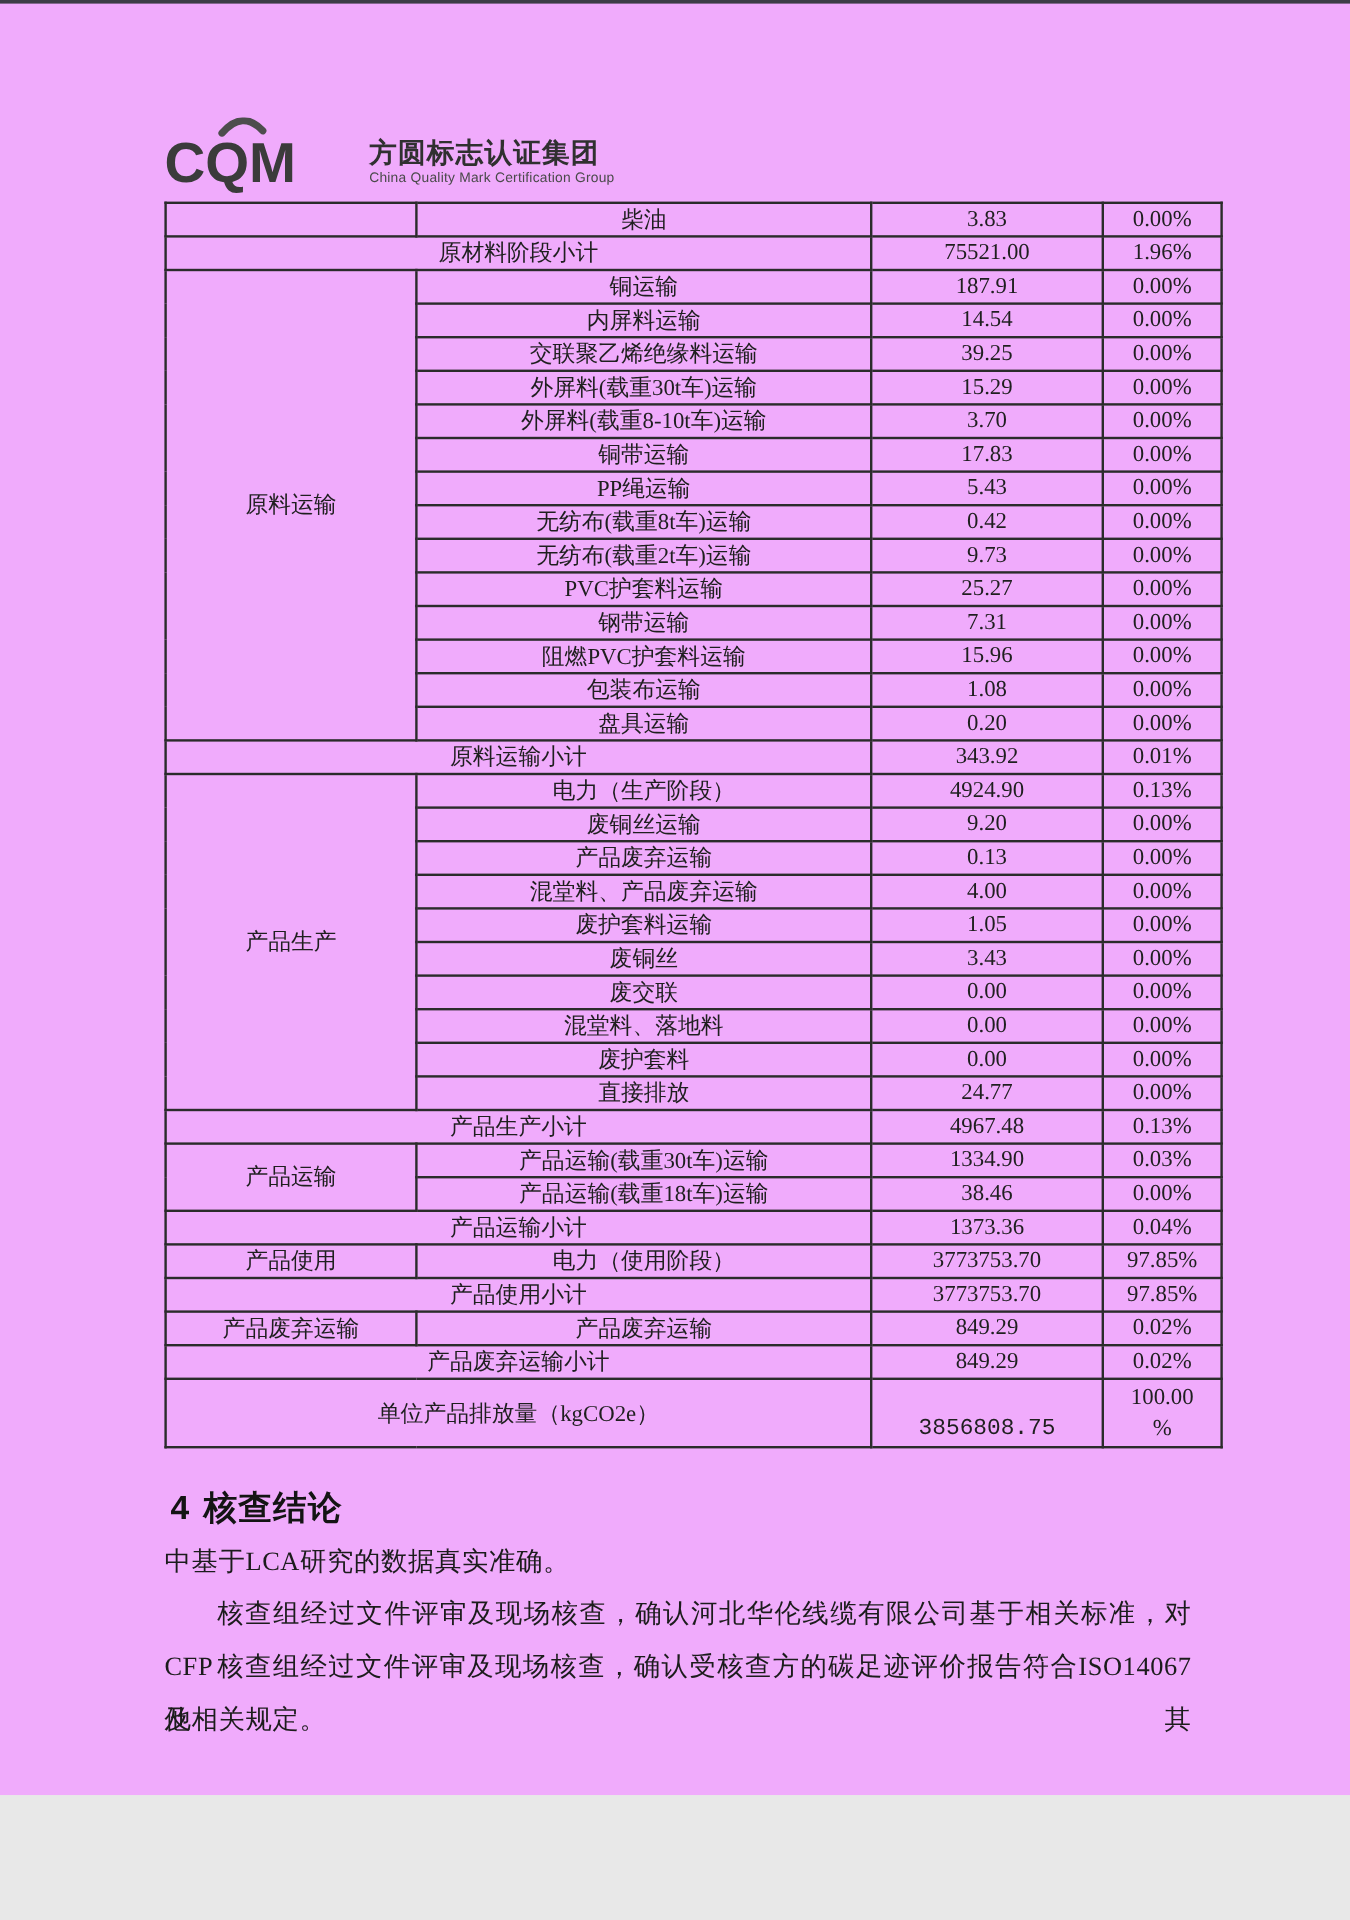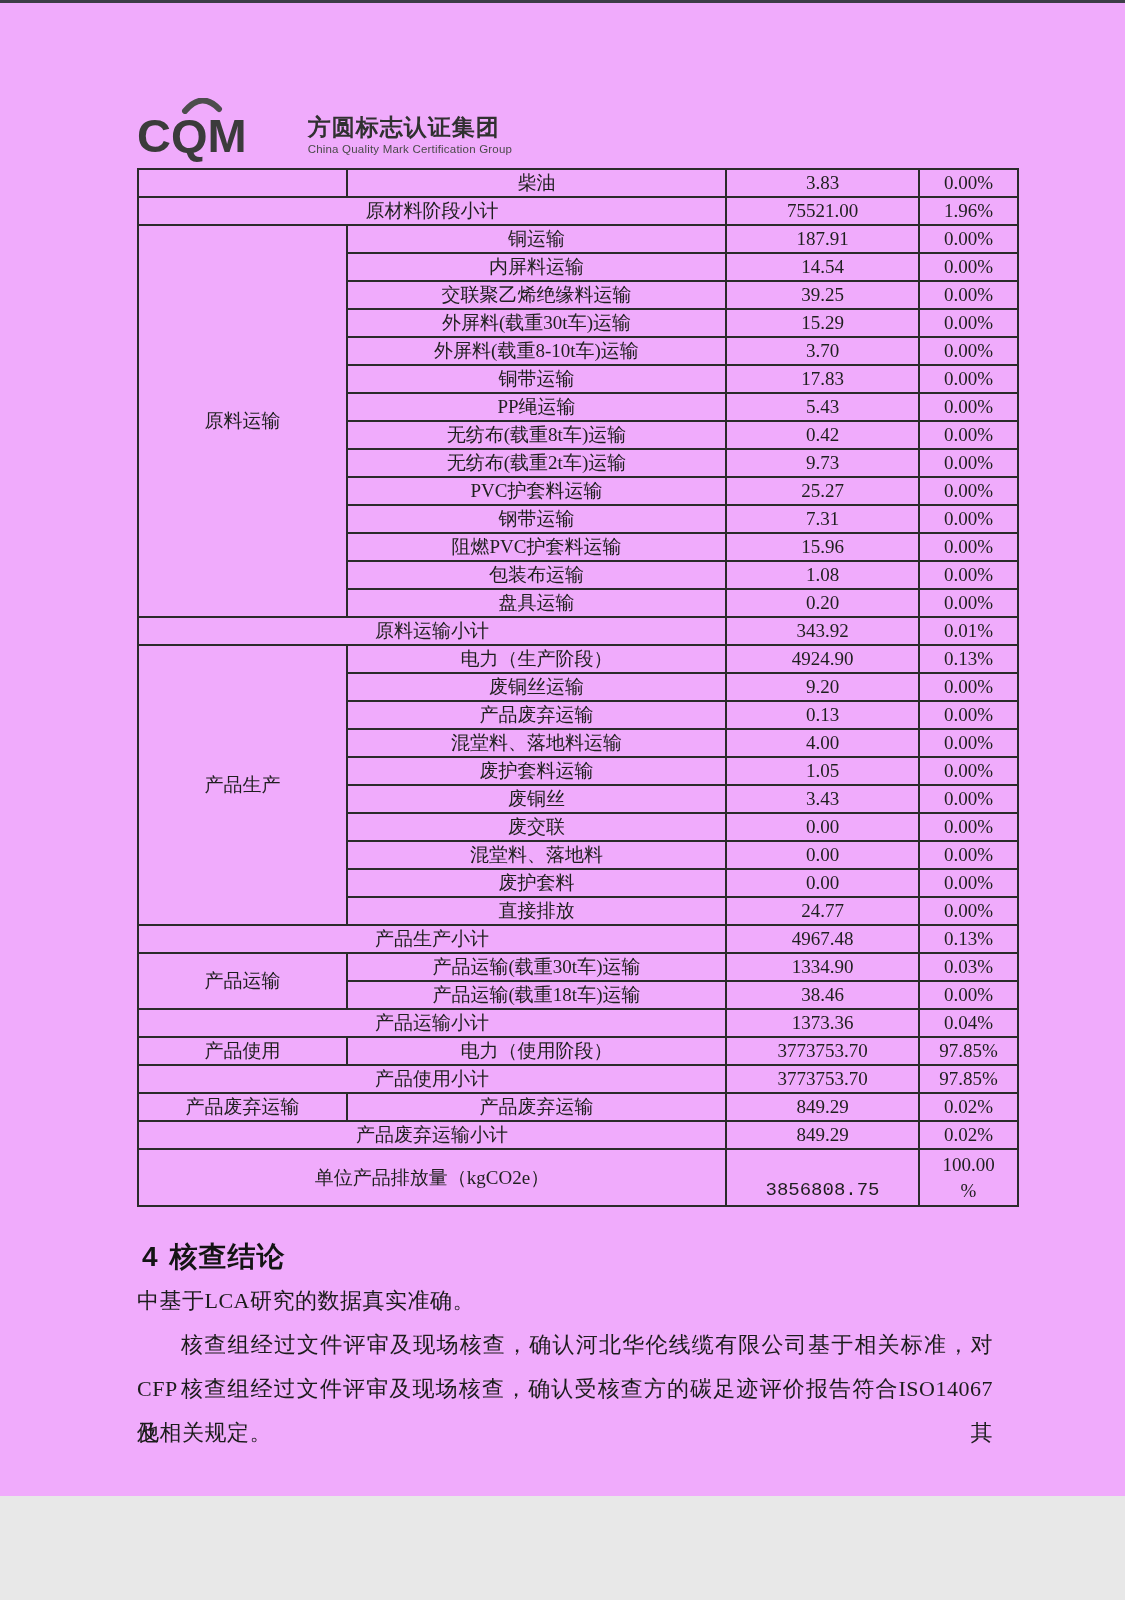--- a/index.html
+++ b/index.html
@@ -212,21 +212,21 @@
           <td class="c-item">废铜丝运输</td>
           <td class="c-value">9.20</td>
           <td class="c-pct">0.00%</td>
         </tr>
         <tr>
           <td class="c-item">产品废弃运输</td>
           <td class="c-value">0.13</td>
           <td class="c-pct">0.00%</td>
         </tr>
         <tr>
-          <td class="c-item">混堂料、落地料运输</td>
+          <td class="c-item">混堂料、产品废弃运输</td>
           <td class="c-value">4.00</td>
           <td class="c-pct">0.00%</td>
         </tr>
         <tr>
           <td class="c-item">废护套料运输</td>
           <td class="c-value">1.05</td>
           <td class="c-pct">0.00%</td>
         </tr>
         <tr>
           <td class="c-item">废铜丝</td>

